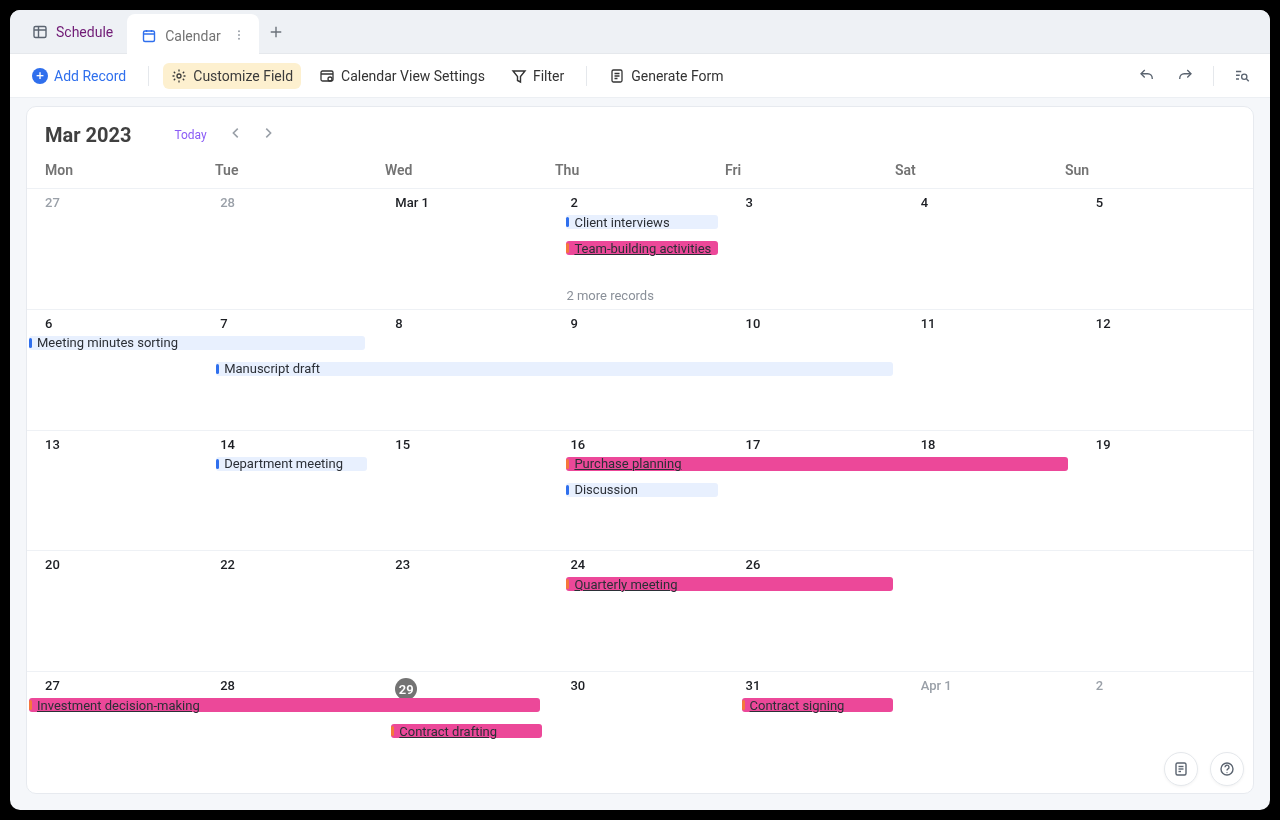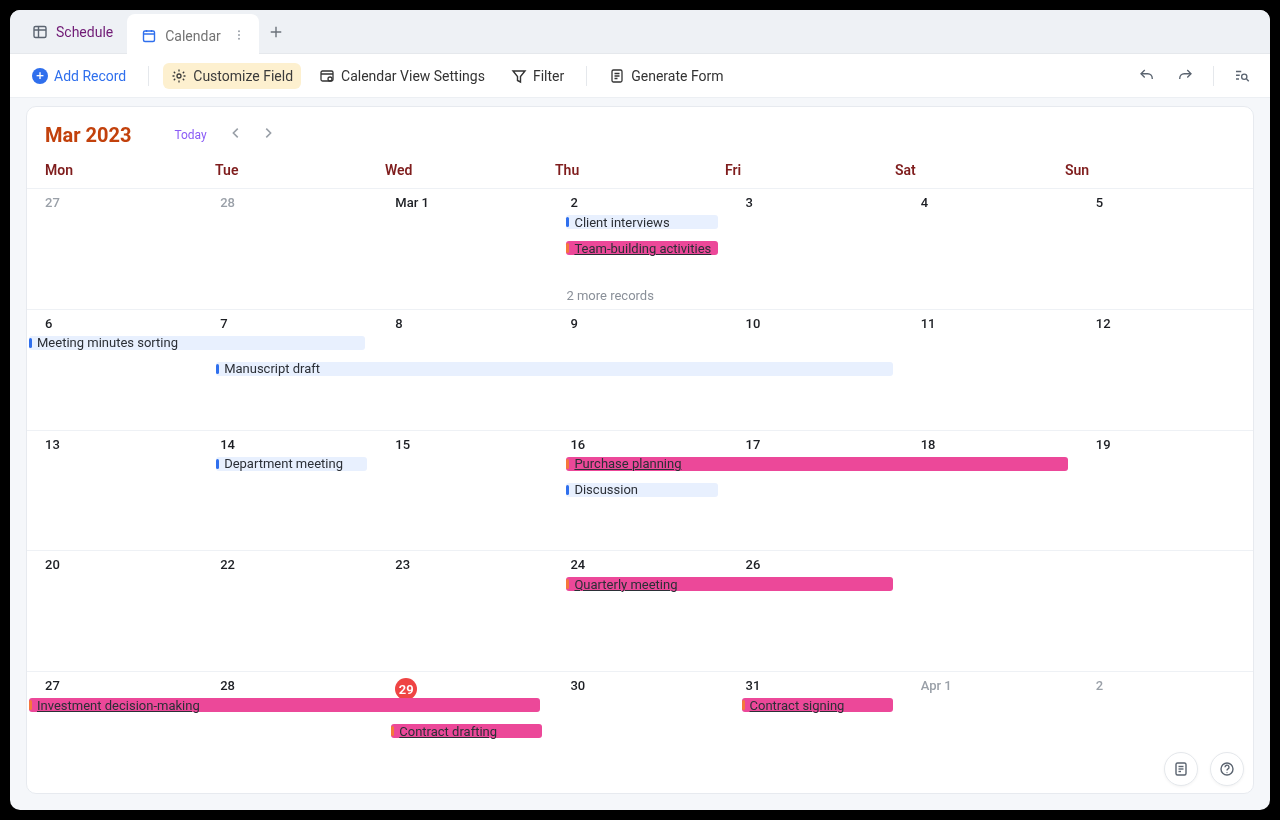--- a/index.html
+++ b/index.html
@@ -22,35 +22,35 @@
   .tbtn.primary { color:#2f6fed; }
   .tbtn.primary .plus { width:16px; height:16px; border-radius:50%; background:#2f6fed; color:#fff; display:flex; align-items:center; justify-content:center; font-size:12px; font-weight:700; }
   .tbtn.highlight { background:#fdf0cf; color:#3b3b3b; }
   .vsep { width:1px; height:20px; background:#e5e8ec; margin:0 4px; }
   .toolbar-right { margin-left:auto; display:flex; align-items:center; gap:10px; color:#5b6470; }
   .ibtn { width:28px; height:28px; display:flex; align-items:center; justify-content:center; cursor:pointer; border-radius:6px; color:#5b6470; }
 
   
   .card { margin: 8px 16px 16px 16px; background:#fff; border:1px solid #e7eaef; border-radius:10px; flex:1; display:flex; flex-direction:column; overflow:hidden; }
   .cal-head { display:flex; align-items:center; gap:18px; padding:14px 18px 8px 18px; }
-  .cal-title { font-size:20px; font-weight:700; color:#c2410c; }
+  .cal-title { font-size:20px; font-weight:700; color:#404040; }
   .today-link { font-size:12px; color:#8b5cf6; cursor:pointer; margin-left:25px;}
   .nav { display:flex; gap:10px; color:#9aa0a8; }
   .nav .chev { cursor:pointer; padding:4px; }
 
   .dowrow { display:grid; grid-template-columns: repeat(7, 1fr); padding: 6px 18px 10px 18px; }
-  .dow { font-size:14px; font-weight:600; color:#7f1d1d; }
+  .dow { font-size:14px; font-weight:600; color:#737373; }
 
   .grid { flex:1; display:grid; grid-template-rows: repeat(5, 1fr); border-top:1px solid #eef1f5; position:relative; }
   .week { position:relative; border-bottom:1px solid #eef1f5; display:grid; grid-template-columns: repeat(7, 1fr); }
   .week:last-child { border-bottom:none; }
   .cell { position:relative; padding:6px 0 0 0; }
   .daynum { font-size:13px; color:#1d1f24; font-weight:500; padding-left:18px; }
   .daynum.dim { color:#9aa0a8; }
-  .daynum.today span { display:inline-flex; width:22px; height:22px; border-radius:50%; background:#ef4444; color:#fff; align-items:center; justify-content:center; font-weight:600; }
+  .daynum.today span { display:inline-flex; width:22px; height:22px; border-radius:50%; background:#737373; color:#fff; align-items:center; justify-content:center; font-weight:600; }
 
   
   .events { position:absolute; inset:0; pointer-events:none; }
   .ev { position:absolute; height:14px; display:flex; align-items:center; font-size:13px; color:#2b2f36; border-radius:3px; pointer-events:auto; cursor:pointer; padding-left:8px; }
   .ev .bar { position:absolute; left:0; top:2px; bottom:2px; width:3px; border-radius:2px; }
   .ev.blue { background:#e8f0fe; }
   .ev.blue .bar { background:#2f6fed; }
   .ev.orange { background:#ec4899;text-decoration:underline; }
   .ev.orange .bar { background:#f5783b; }
   .morelabel { position:absolute; font-size:13px; color:#8a9099; cursor:pointer; }

